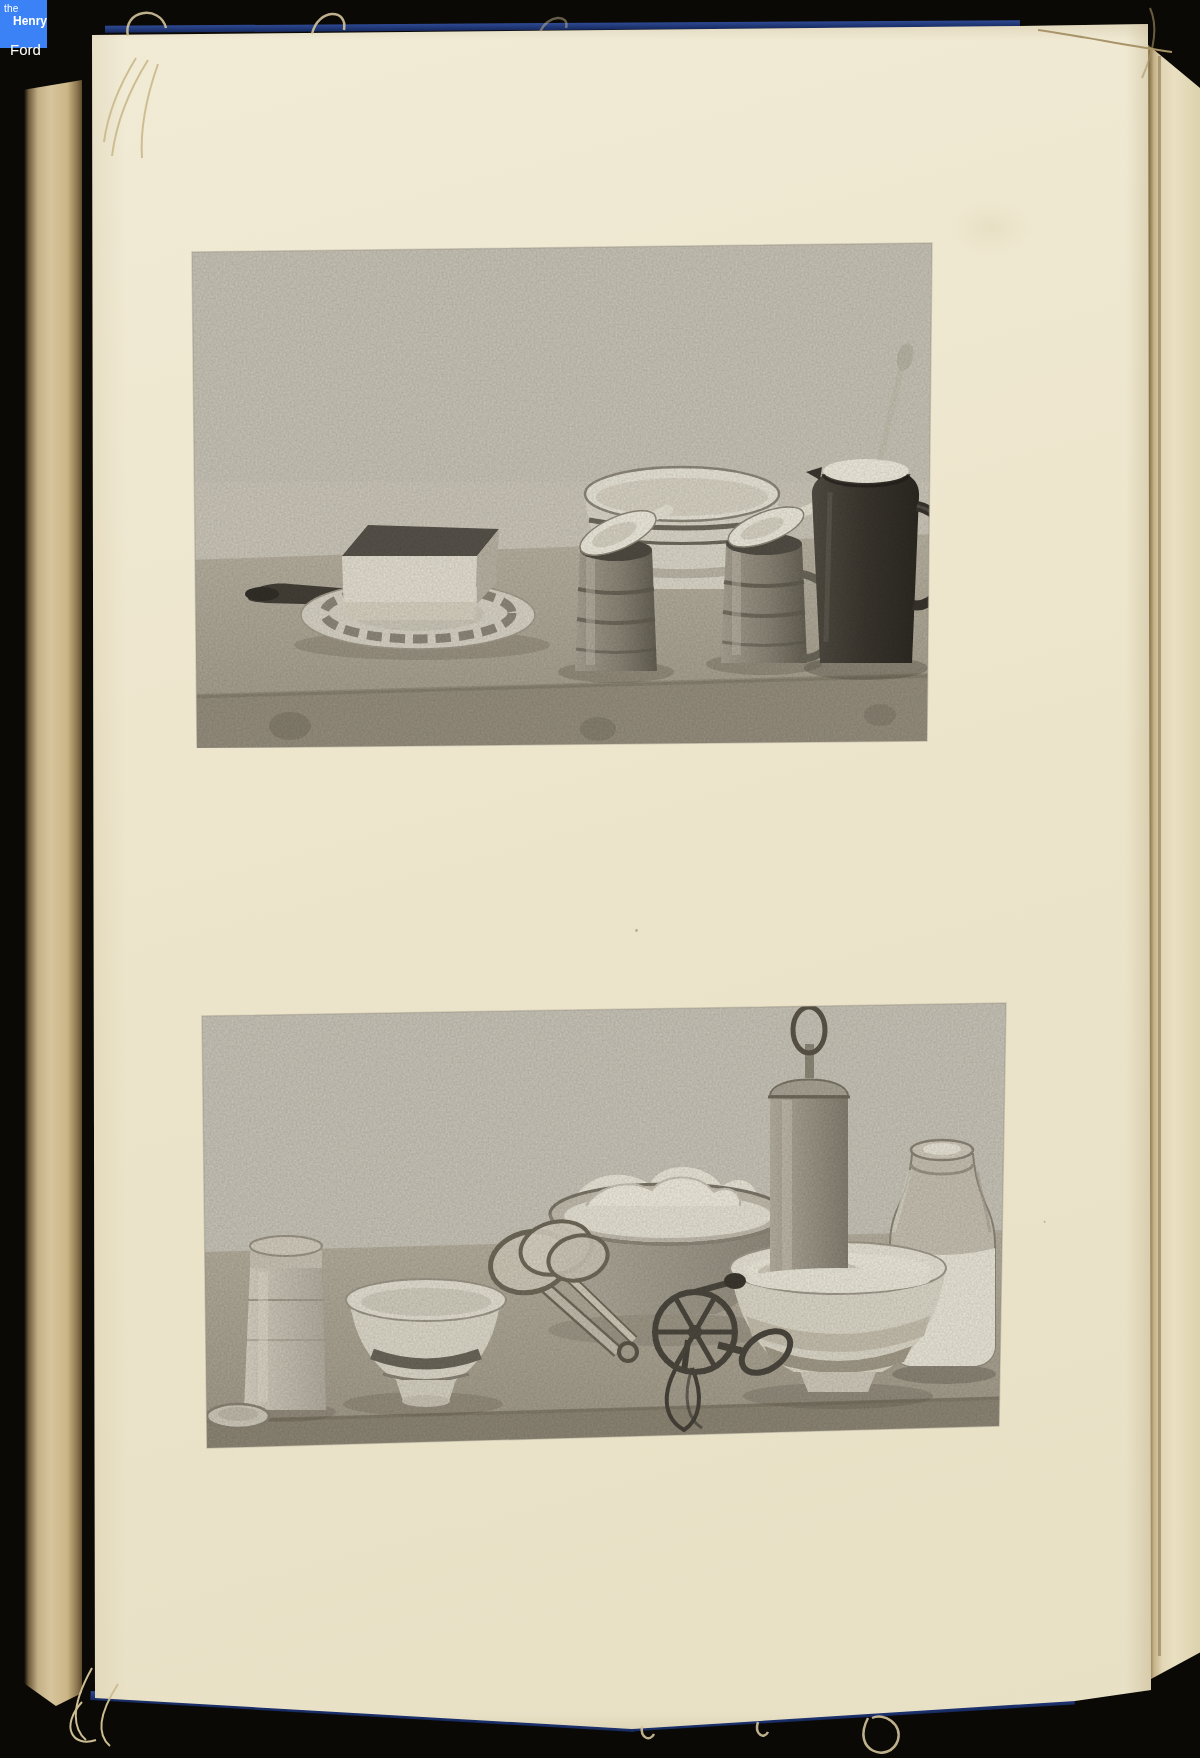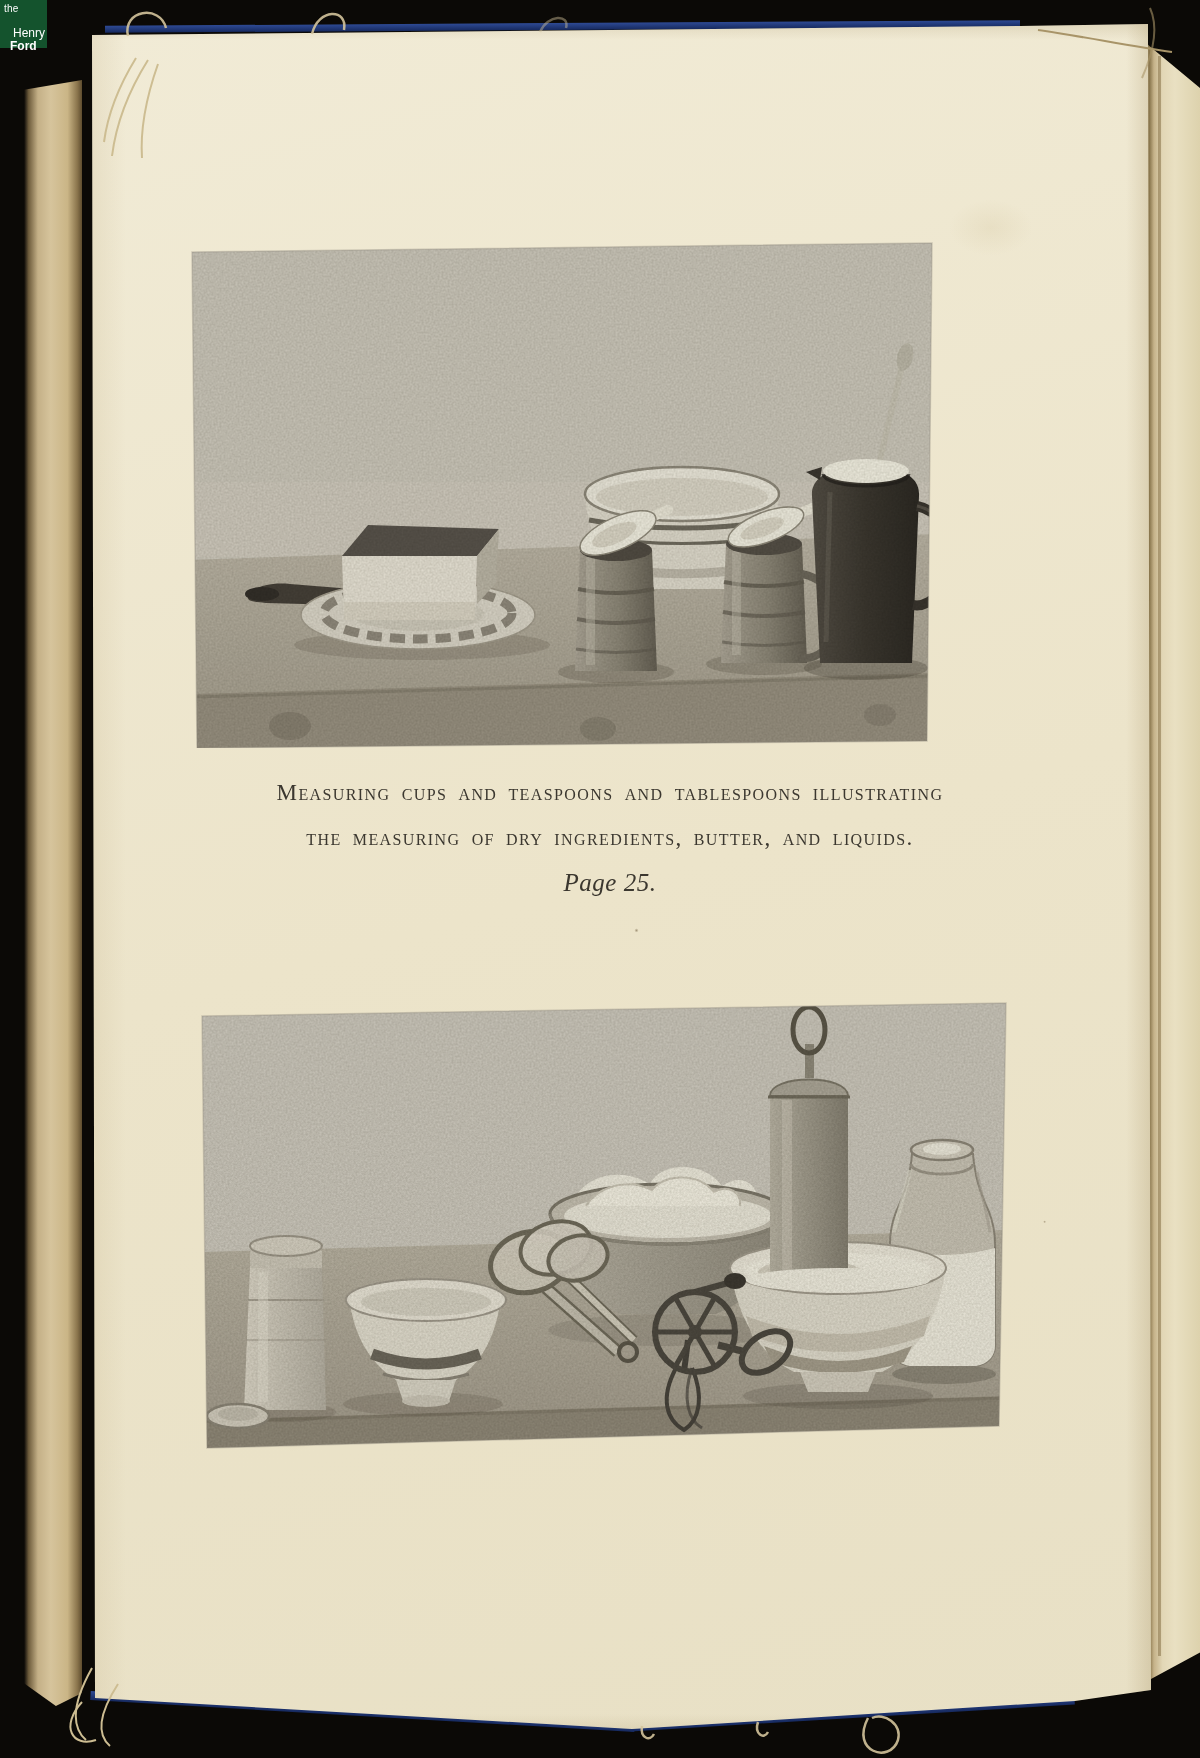--- a/index.html
+++ b/index.html
@@ -49,26 +49,26 @@
   .caption{position:absolute;left:200px;width:820px;z-index:3;text-align:center;color:#3b372f;}
   .caption1{top:770px;line-height:45px;}
   .caption2{top:1452px;line-height:40px;}
   .capline{display:block;font-variant:small-caps;font-size:23px;letter-spacing:1.4px;word-spacing:4px;}
   .capinline{font-variant:small-caps;font-size:23px;letter-spacing:1.4px;word-spacing:4px;}
   .pageref{display:block;font-style:italic;font-size:25px;letter-spacing:.5px;}
   .pageref-inline{font-style:italic;font-size:24px;margin-left:10px;letter-spacing:.5px;}
 
   .threads{position:absolute;left:0;top:0;width:1200px;height:1758px;z-index:6;pointer-events:none;}
 
-  .logo{position:absolute;left:0;top:0;width:47px;height:48px;z-index:7;background:#14532d;color:#fff;
+  .logo{position:absolute;left:0;top:0;width:47px;height:48px;z-index:7;background:#3b82f6;color:#fff;
     font-family:"Liberation Sans","DejaVu Sans",sans-serif;line-height:1;}
   .logo span{display:block;}
   .logo .t1{font-size:10px;font-weight:400;margin:4px 0 0 4px;letter-spacing:.2px;}
-  .logo .t2{font-size:12px;font-weight:400;margin:13px 0 0 13px;}
-  .logo .t3{font-size:12px;font-weight:700;margin:1px 0 0 10px;}
+  .logo .t2{font-size:12px;font-weight:700;margin:1px 0 0 13px;}
+  .logo .t3{font-size:15px;font-weight:400;margin:15px 0 0 10px;}
 </style>
 </head>
 <body>
 
 <div class="scene">
 
   <div class="right-edges"></div>
   <div class="navy navy-top"></div>
   <div class="navy navy-bot-a"></div>
   <div class="navy navy-bot-b"></div>
@@ -171,25 +171,20 @@
           <path d="M727 264 C 764 272 768 320 754 344 C 745 359 733 365 723 363" stroke="#38342d" stroke-width="10" fill="none"></path>
           <path d="M727 264 C 764 272 768 320 754 344" stroke="#5c574d" stroke-width="3" fill="none" opacity="0.8"></path>
           <path d="M640 250 L 636 400" stroke="#6a655a" stroke-width="5" opacity="0.5"></path>
         </g>
         <rect width="744" height="506" filter="url(#gr1)" style="mix-blend-mode:multiply"></rect>
       </g>
       <polygon points="2,10 742,1 737,499 7,506" fill="none" stroke="#8d877a" stroke-width="1.5" opacity="0.35"></polygon>
     </svg>
   </figure>
 
-  <div class="caption caption1">
-    <span class="capline">Measuring cups and teaspoons and tablespoons illustrating</span>
-    <span class="capline">the measuring of dry ingredients, butter, and liquids.</span>
-    <span class="pageref">Page 25.</span>
-  </div>
 
   <figure class="photo photo2">
     <svg viewBox="0 0 812 455" preserveAspectRatio="none">
       <defs>
         <clipPath id="p2c">
             <polygon points="4,16 808,3 801,426 9,448"></polygon>
           </clipPath>
         <linearGradient id="p2table" x1="0" y1="0" x2="0" y2="1">
           <stop offset="0" stop-color="#b6b0a0"></stop>
             <stop offset="1" stop-color="#9f9889"></stop>

